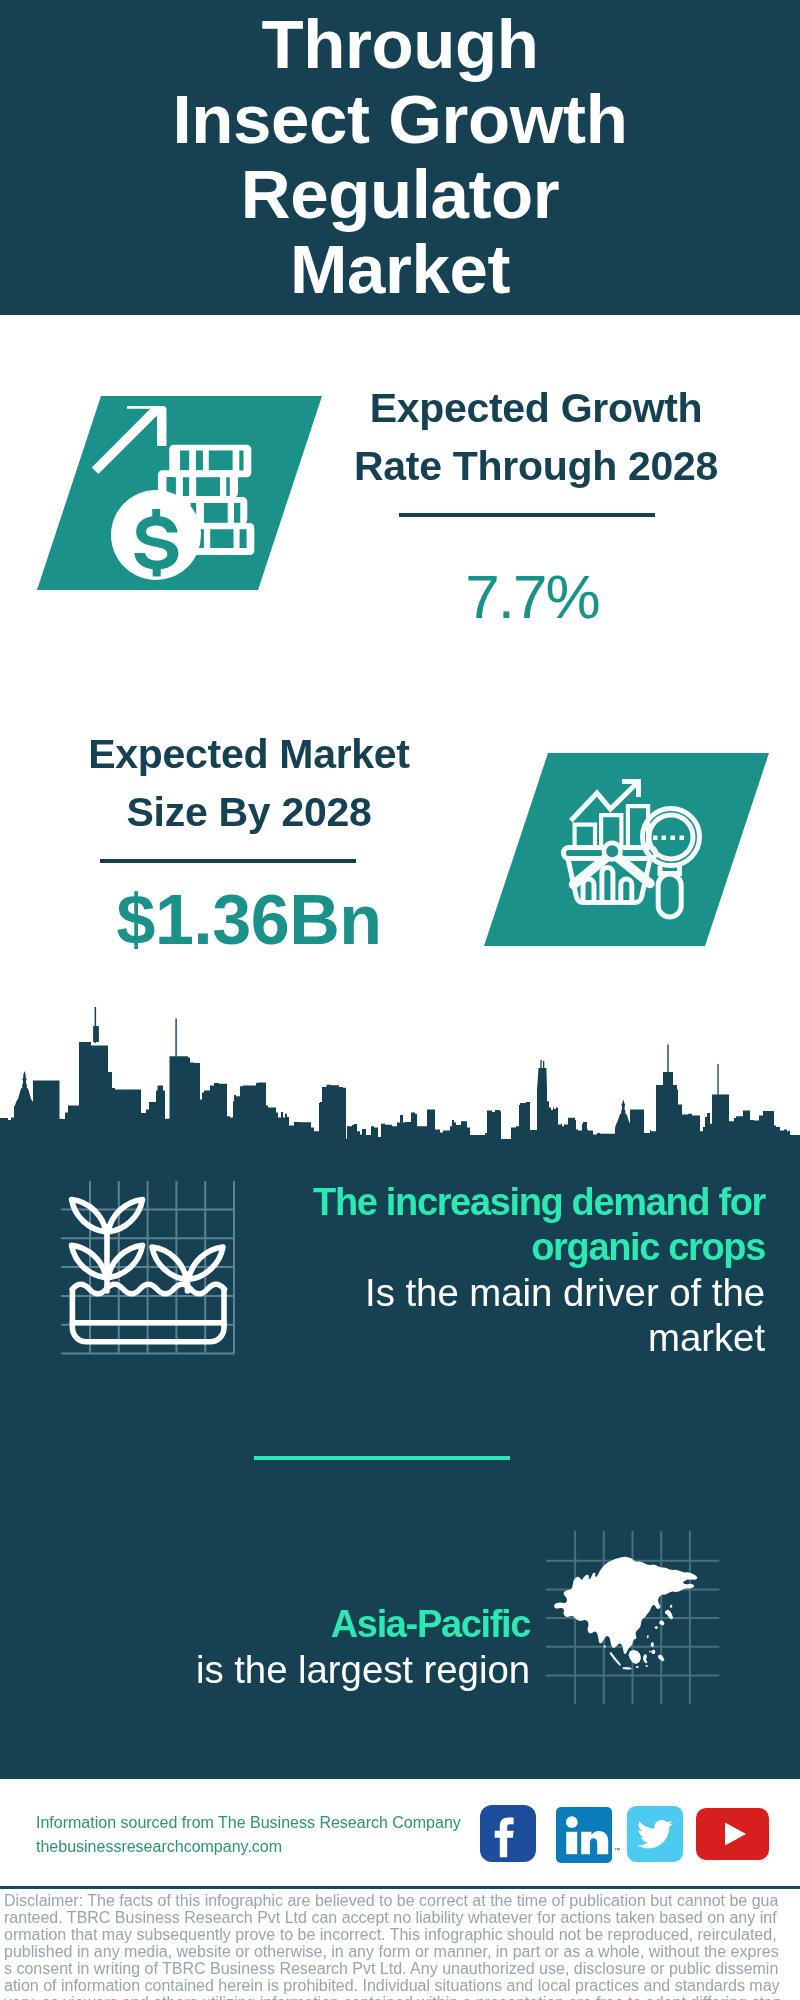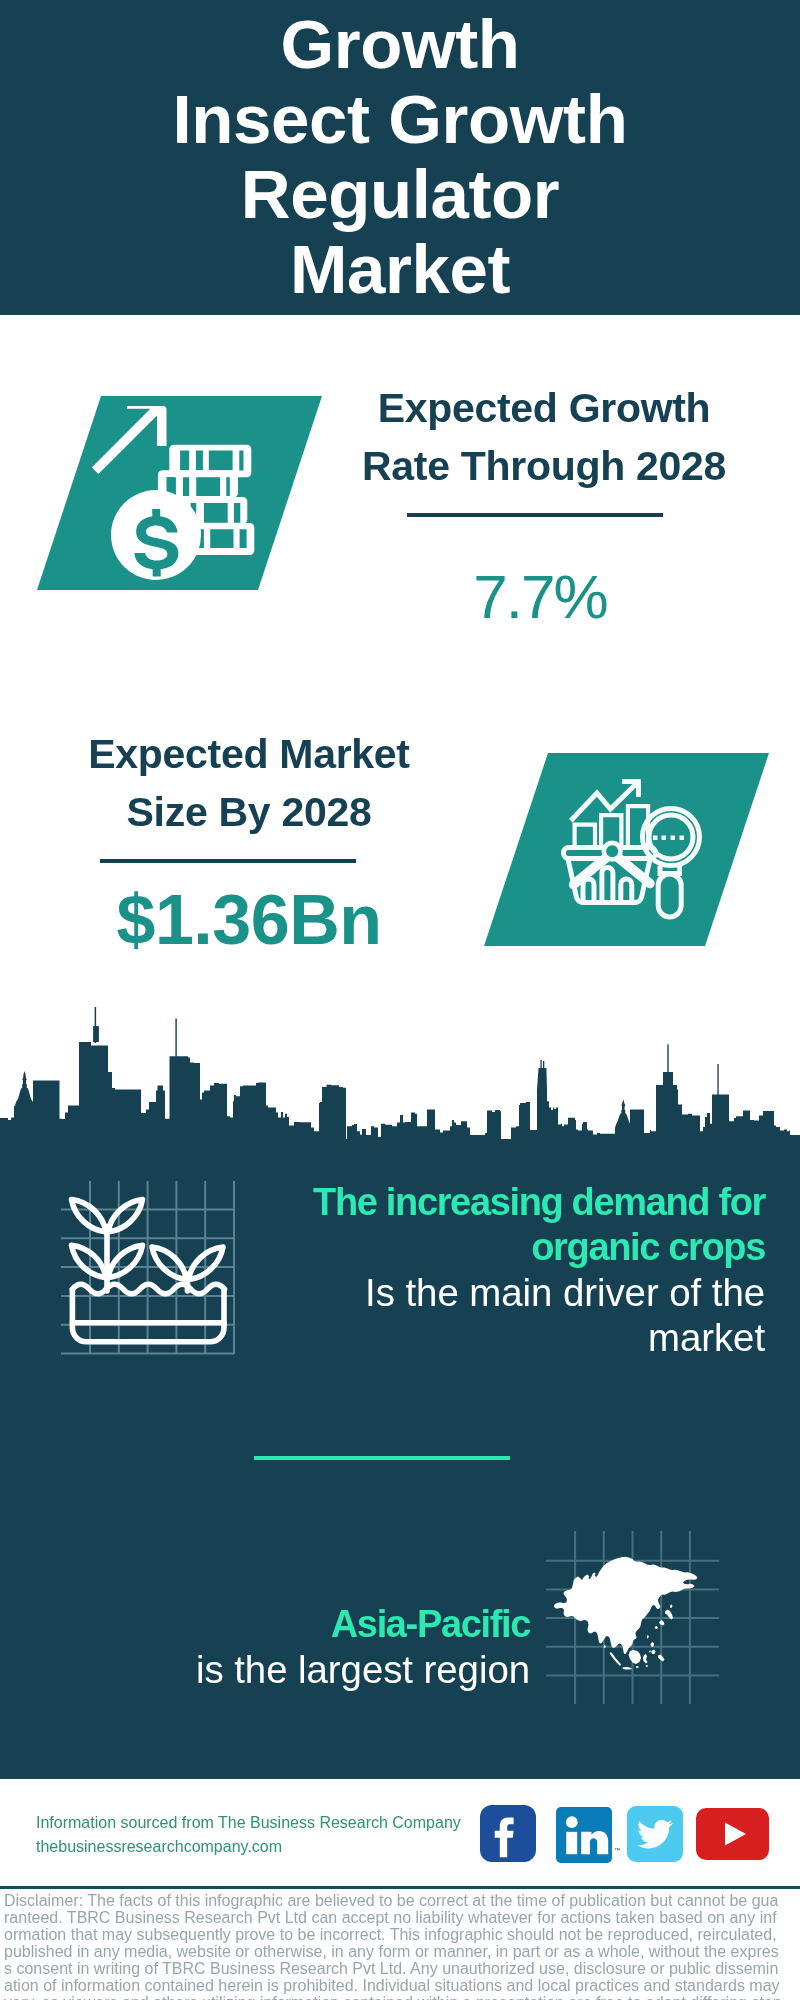--- a/index.html
+++ b/index.html
@@ -45,21 +45,21 @@
   .footrule{position:absolute;left:0;top:107px;width:800px;height:3px;background:#174b5e;}
   .disclaimer{position:absolute;left:4px;top:113px;width:778px;color:#97a6ae;font-size:16px;line-height:17px;text-align:left;word-break:break-all;}
 </style>
 </head>
 <body>
 
 <div class="page">
 
   <div class="header">
     <div class="title">
-        <div>Growth</div>
+        <div>Through</div>
         <div>Insect Growth</div>
         <div>Regulator</div>
         <div>Market</div>
       </div>
   </div>
 
   <div class="paraico" style="left:30px;top:392px;width:300px;height:202px;">
     <svg width="300" height="202" viewBox="0 0 300 202">
       <defs>
         <clipPath id="paraclip1">
@@ -92,21 +92,21 @@
         </g>
 
         <circle cx="126" cy="143" r="45" fill="#ffffff"></circle>
         <g transform="translate(107.7,117) scale(0.855)">
             <path d="M16.9,0 h9.4 v8.5 c11.6,1.3 19.4,8.7 20.4,19.1 h-12.4 c-1.1,-5 -6,-8.3 -12.6,-8.3 c-7,0 -12,2.9 -12,7.2 c0,3.7 3,5.7 10.8,7.2 l8.9,1.9 c12.7,2.7 18.2,7.5 18.2,16.1 c0,10.4 -8.2,17.4 -20.7,18.7 v8.6 h-9.4 v-8.6 c-12.5,-1.3 -20.8,-8.4 -21.4,-19 h12.6 c0.9,5.3 6.4,8.9 13.8,8.9 c7.3,0 12.2,-3.2 12.2,-7.7 c0,-3.7 -2.8,-6 -9.9,-7.5 l-9.2,-2 c-11.8,-2.6 -17.4,-7.9 -17.4,-16.4 c0,-9.8 8,-16.8 18.9,-18.1 z" fill="#1a9189"></path>
           </g>
       </g>
     </svg>
   </div>
 
-  <div class="txtblock" style="left:339px;top:379px;width:410px;">
+  <div class="txtblock" style="left:331px;top:379px;width:410px;">
     <div class="s-title">
         <div>Expected Growth</div>
         <div>Rate Through 2028</div>
       </div>
     <div class="rule-dark" style="margin-top:18px;margin-left:68px;"></div>
     <div class="s-val" style="margin-top:34px;margin-left:-8px;">7.7%</div>
   </div>
 
   <div class="txtblock" style="left:44px;top:725px;width:410px;">
     <div class="s-title">

